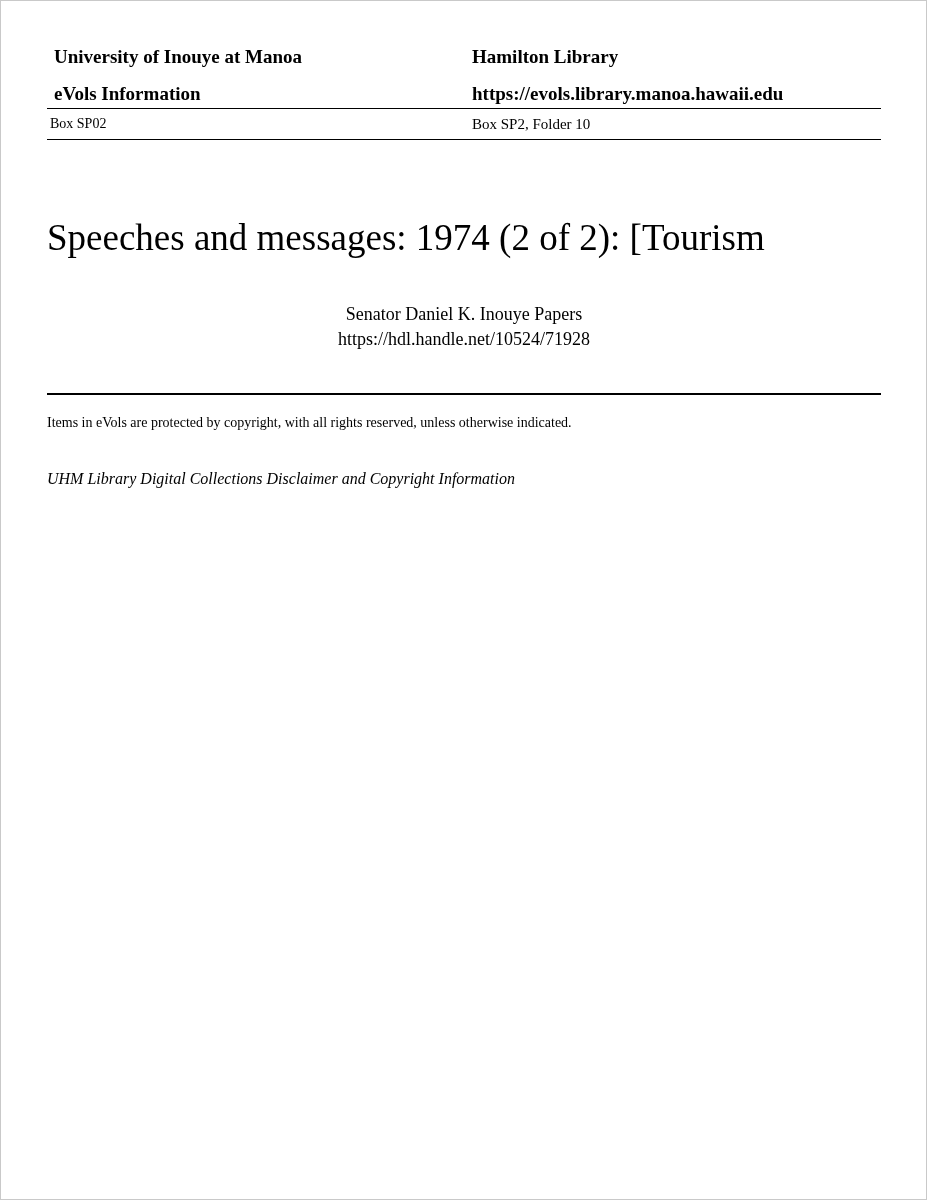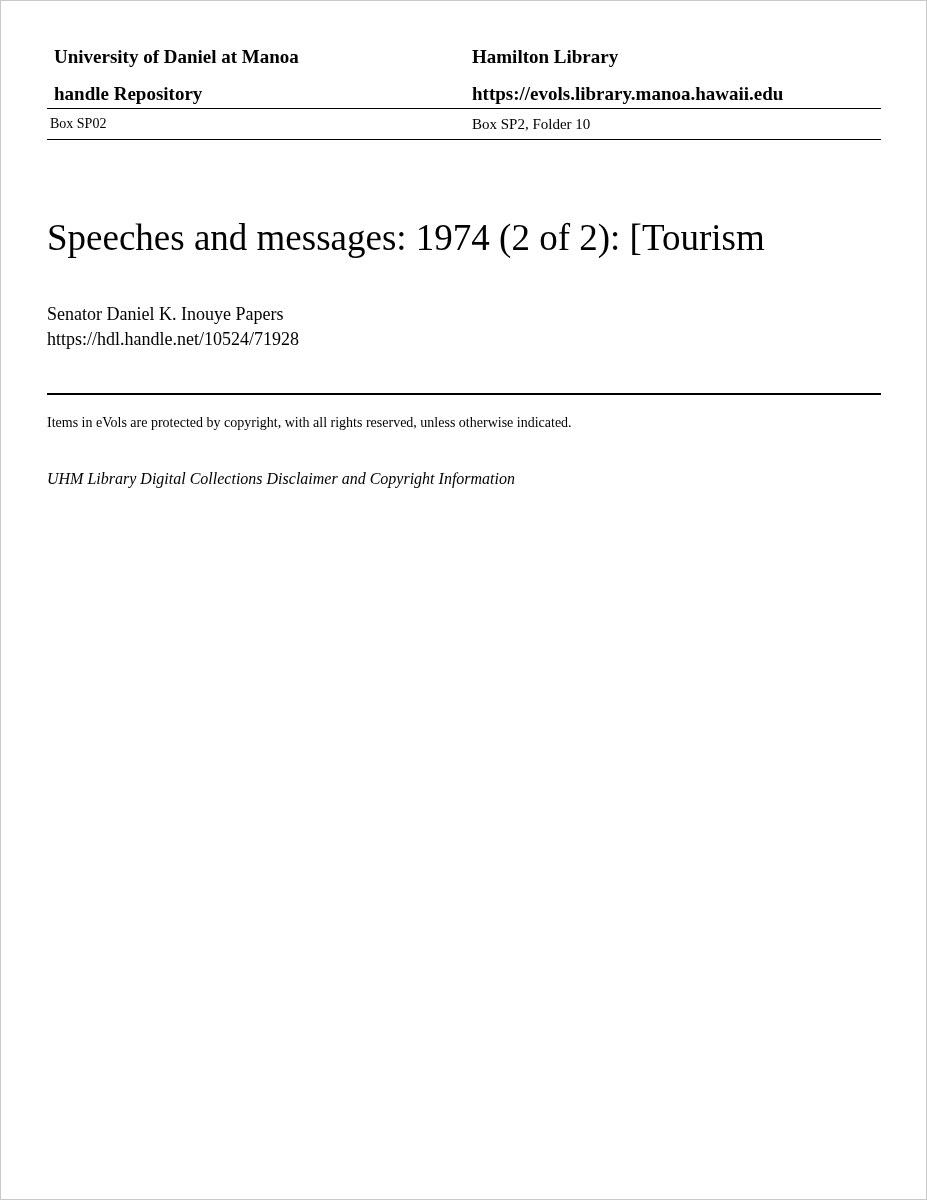--- a/index.html
+++ b/index.html
@@ -107,20 +107,21 @@
     font-weight: normal;
     white-space: nowrap;
   }
 
   
   .meta {
     position: absolute;
     left: 0;
     top: 301px;
     width: 834px;
+    text-align: center;
   }
   .meta-line {
     font-size: 18px;
     line-height: 25px;
   }
 
   
   .divider {
     position: absolute;
     left: 0;
@@ -150,25 +151,25 @@
   }
 </style>
 </head>
 <body>
 
 <div class="page">
   <div class="content">
 
     <div class="header">
       <div class="header-row">
-        <div class="hdr-left">University of Daniel at Manoa</div>
+        <div class="hdr-left">University of Inouye at Manoa</div>
         <div class="hdr-right">Hamilton Library</div>
       </div>
       <div class="header-row">
-        <div class="hdr-left">handle Repository</div>
+        <div class="hdr-left">eVols Information</div>
         <div class="hdr-right">https://evols.library.manoa.hawaii.edu</div>
       </div>
       <div class="header-rule"></div>
       <div class="sub-row">
         <div class="sub-left">Box SP02</div>
         <div class="sub-right">Box SP2, Folder 10</div>
       </div>
       <div class="header-rule-2"></div>
     </div>
 

